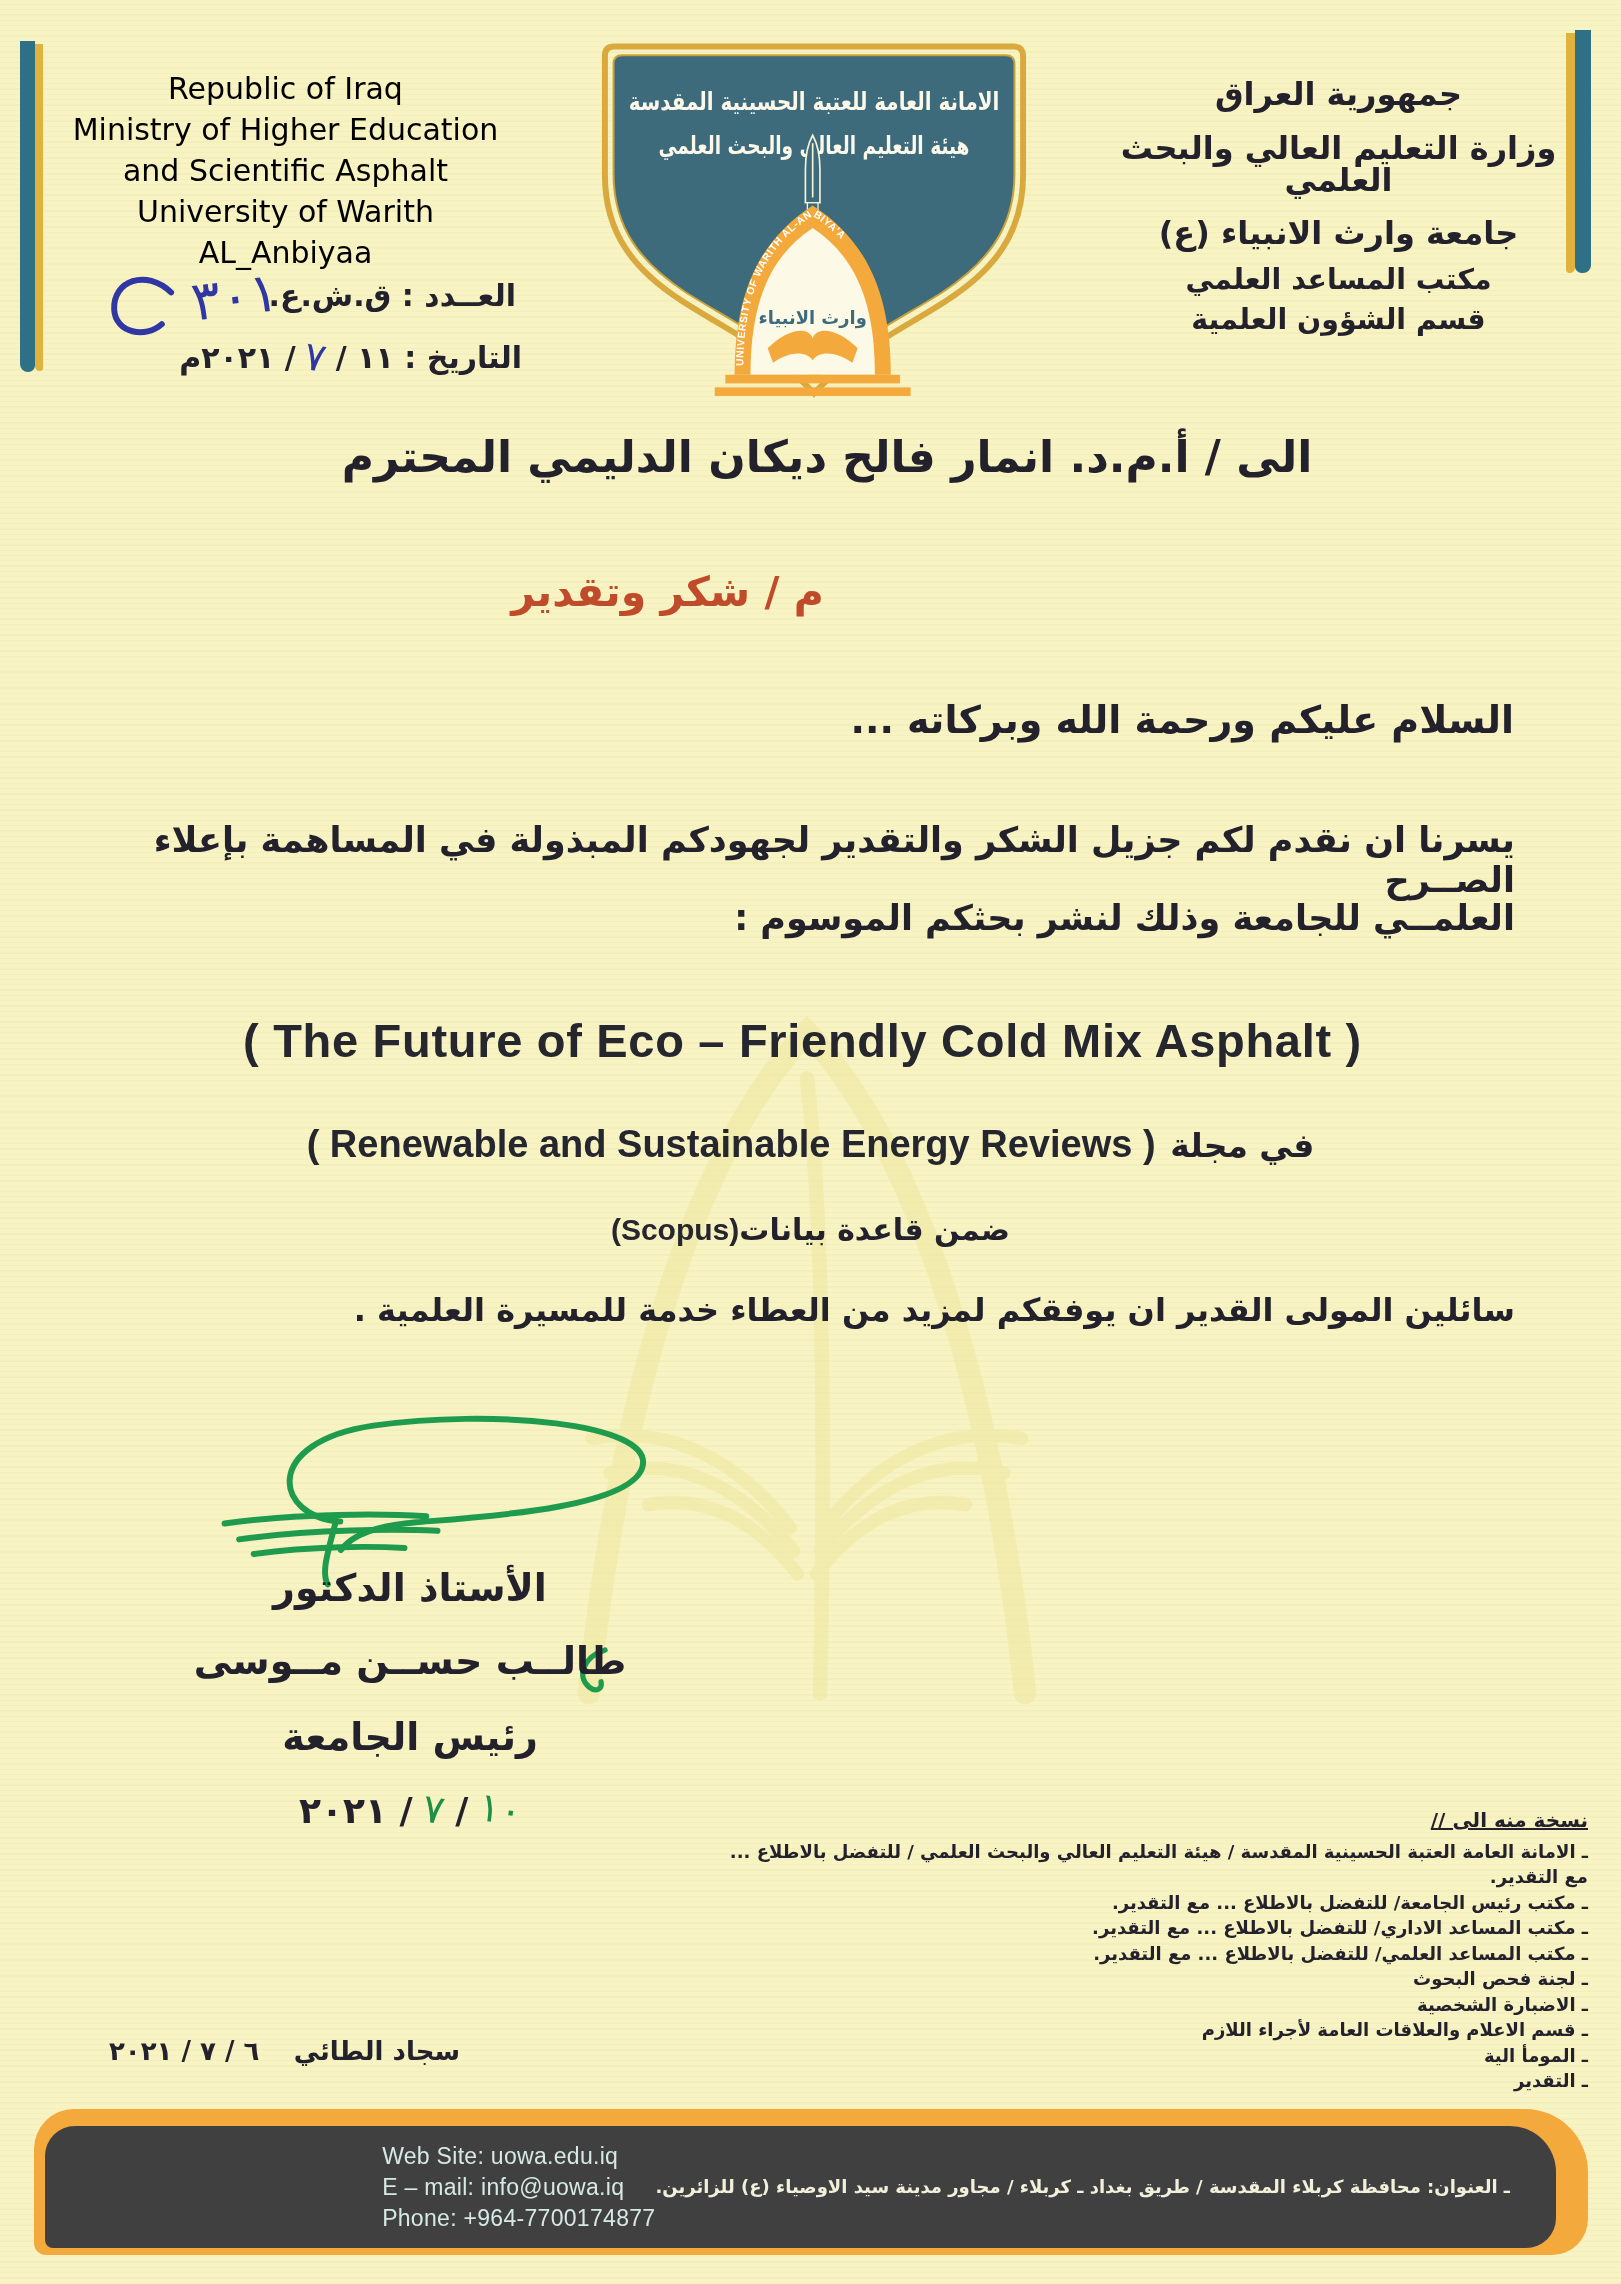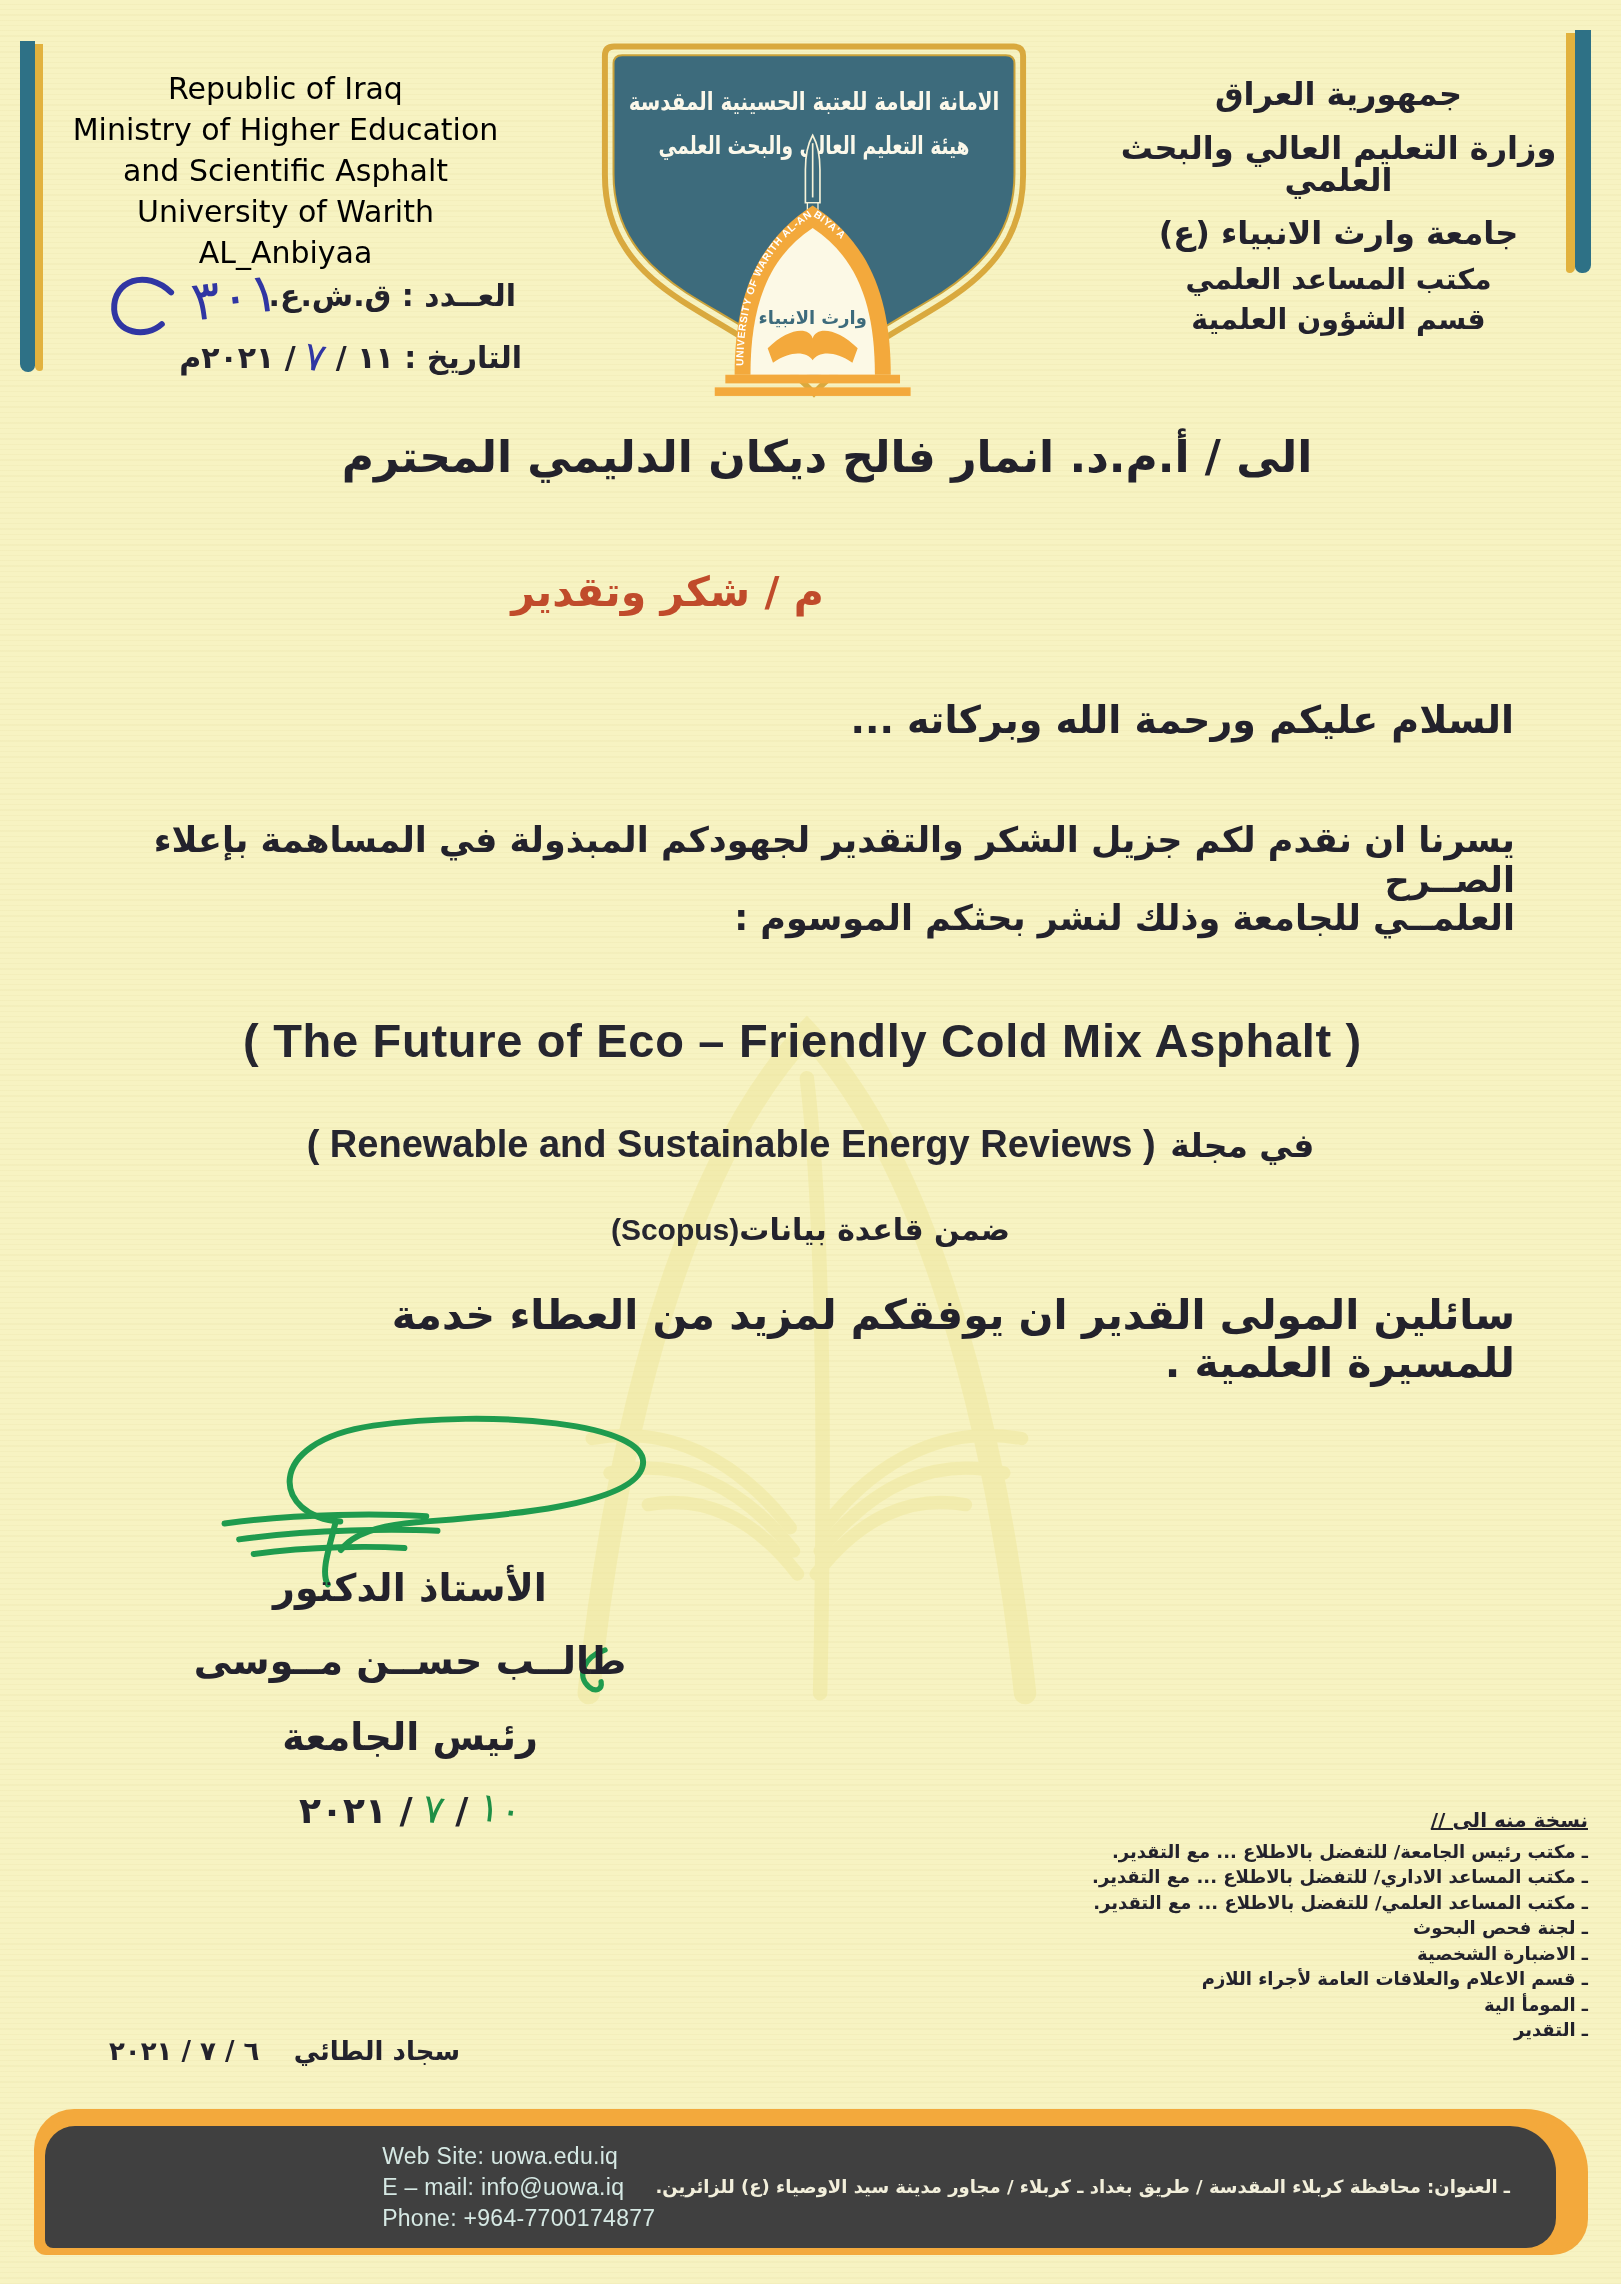--- a/index.html
+++ b/index.html
@@ -40,21 +40,21 @@
   .subject{left:456px;top:568px;width:423px;font-size:41px;color:#c04b2b;}
   .greeting{left:661px;top:698px;width:853px;font-size:38px;}
   .body-line{left:99px;width:1416px;font-size:35px;}
   .title-en{left:91px;top:1013px;width:1423px;font-size:47px;letter-spacing:0.7px;}
   .journal{left:99px;top:1123px;width:1423px;display:flex;direction:rtl;justify-content:center;align-items:baseline;gap:14.6px;}
   .journal .pfx{font-size:33px;}
   .journal .jname{font-size:38px;}
   .scopus{left:99px;top:1212px;width:1423px;display:flex;direction:rtl;justify-content:center;align-items:baseline;}
   .scopus .a{font-size:30px;}
   .scopus .l{font-size:30px;}
-  .closing{left:265px;top:1291px;width:1250px;font-size:41px;}
+  .closing{left:265px;top:1291px;width:1250px;font-size:32px;}
 
   
   .sig-title{left:172px;top:1566px;width:476px;font-size:38px;}
   .sig-name{left:119px;top:1639px;width:582px;font-size:38px;}
   .sig-pos{left:172px;top:1715px;width:476px;font-size:38px;}
   .sig-date{left:159px;top:1786px;width:503px;font-size:36px;display:flex;direction:rtl;justify-content:center;align-items:baseline;gap:10.6px;}
   .sig-date .gm{font-size:40px;transform:rotate(8deg);display:inline-block;}
 
   
   .cc{left:714px;top:1808px;width:874px;}
@@ -197,20 +197,21 @@
 <div class="abs z1 ar center sig-pos">رئيس الجامعة</div>
 <div class="abs z1 ar sig-date">
   <span class="hand-green gm">١٠</span>
   <span>/</span>
   <span class="hand-green gm">٧</span>
   <span>/ ٢٠٢١</span>
 </div>
 
 <div class="abs z1 ar right cc">
   <div class="cc-title">نسخة منه الى //</div>
+  <div class="cc-item">ـ الامانة العامة العتبة الحسينية المقدسة / هيئة التعليم العالي والبحث العلمي / للتفضل بالاطلاع ... مع التقدير.</div>
   <div class="cc-item">ـ مكتب رئيس الجامعة/ للتفضل بالاطلاع ... مع التقدير.</div>
   <div class="cc-item">ـ مكتب المساعد الاداري/ للتفضل بالاطلاع ... مع التقدير.</div>
   <div class="cc-item">ـ مكتب المساعد العلمي/ للتفضل بالاطلاع ... مع التقدير.</div>
   <div class="cc-item">ـ لجنة فحص البحوث</div>
   <div class="cc-item">ـ الاضبارة الشخصية</div>
   <div class="cc-item">ـ قسم الاعلام والعلاقات العامة لأجراء اللازم</div>
   <div class="cc-item">ـ المومأ الية</div>
   <div class="cc-item">ـ التقدير</div>
 </div>
 

